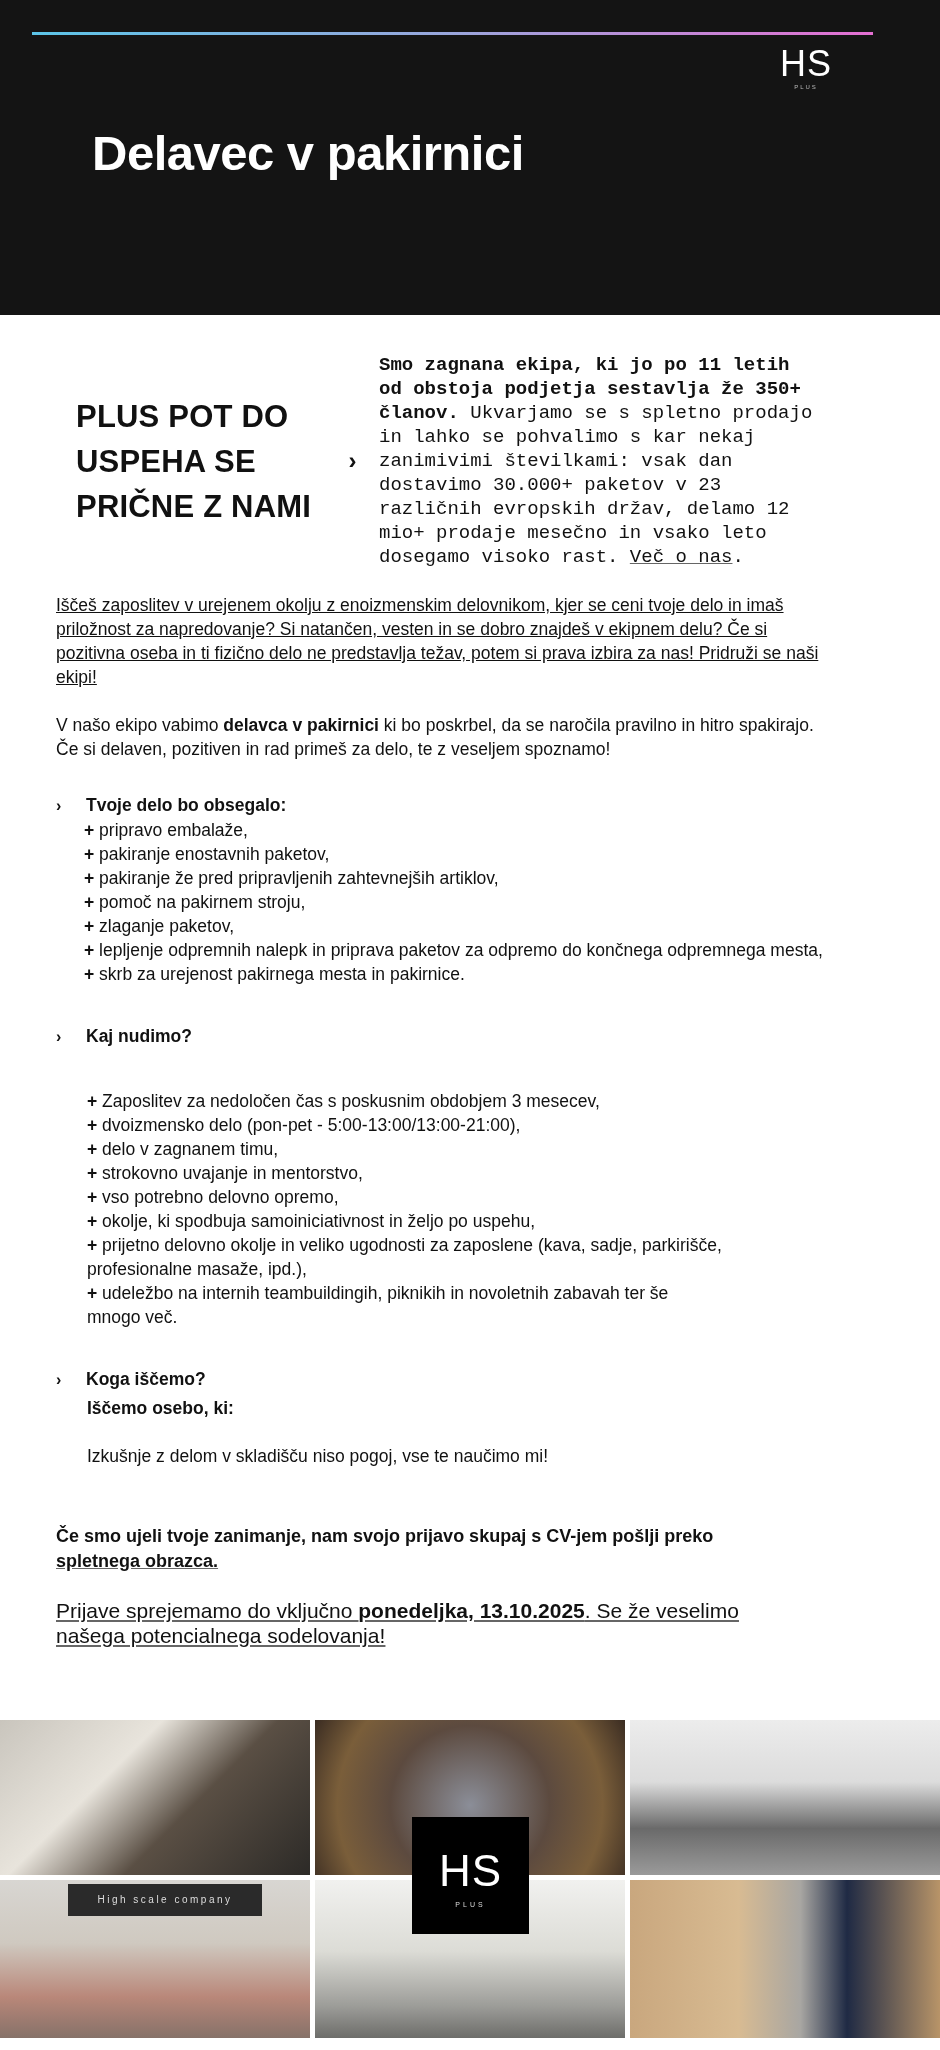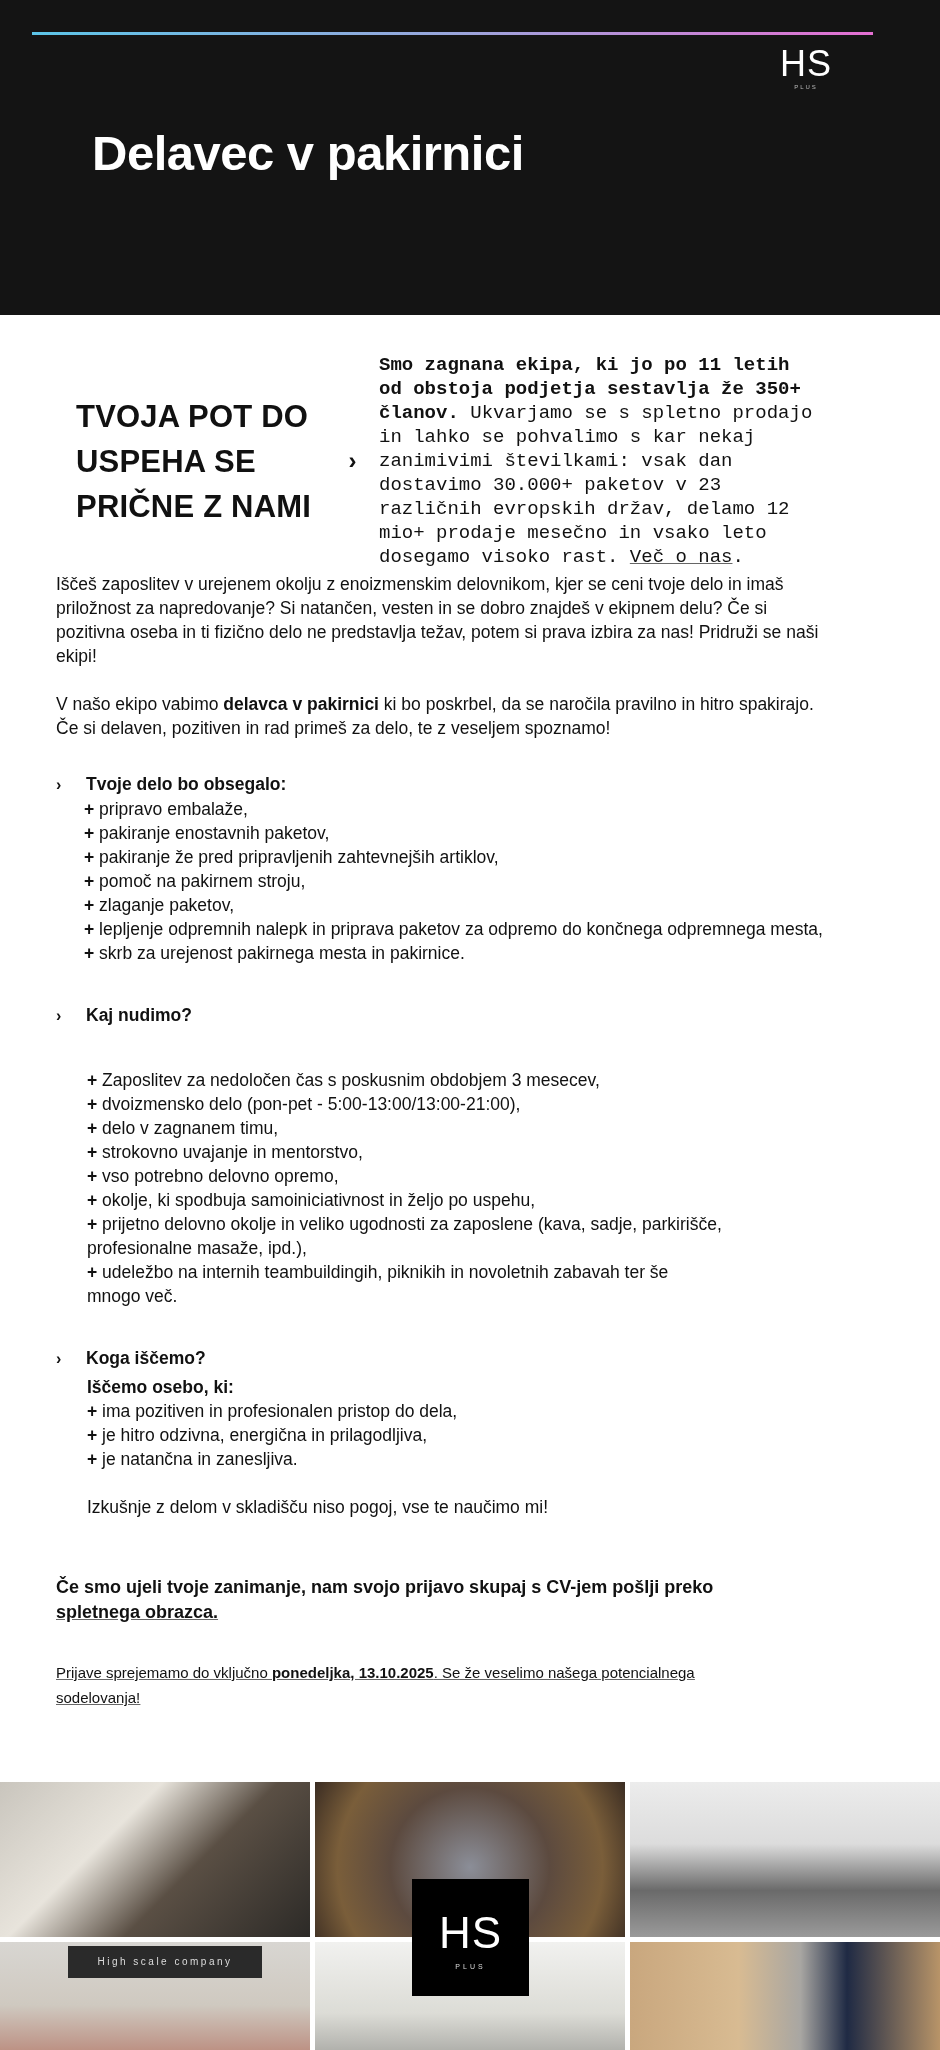--- a/index.html
+++ b/index.html
@@ -15,37 +15,37 @@
   .hero-title { position: absolute; left: 92px; top: 125px; color: #fff; font-size: 49px; font-weight: 700; letter-spacing: -0.5px; }
 
   .content { padding: 0 56px; }
   .intro { display: flex; align-items: center; margin-top: 38px; }
   .intro-left { width: 270px; padding-left: 20px; font-size: 31px; font-weight: 700; line-height: 45px; letter-spacing: 0.2px; }
   .intro-arrow { width: 53px; font-size: 24px; font-weight: 700; text-align: center; }
   .intro-right { flex: 1; font-size: 19px; line-height: 24px; padding-right: 70px; font-family: Liberation Mono, monospace; }
   a.lnk { color: #111; text-decoration: underline; text-decoration-color: #666; }
 
   p.body { font-size: 17.5px; line-height: 24px; }
-  .p1 { margin-top: 3px; padding-right: 60px; }
+  .p1 { margin-top: 24px; padding-right: 60px; text-decoration: underline; }
   .p2 { margin-top: 24px; padding-right: 60px; }
 
   .section { margin-top: 40px; }
   .sec-head { display: flex; align-items: center; font-size: 17.5px; font-weight: 700; }
   .sec-head .chev { width: 30px; font-size: 16px; font-weight: 700; }
   .sec-list { padding-left: 28px; font-size: 17.5px; line-height: 24px; }
   .sec-list .plus { font-weight: 700; }
   .s1 { margin-top: 34px; }
   .s1 .sec-list { margin-top: 2px; padding-right: 20px; }
   .s2 .sec-list { margin-top: 42px; padding-left: 31px; padding-right: 160px; }
   .s3 .sec-list { margin-top: 6px; padding-left: 31px; }
   .s3 .sub { font-weight: 700; }
   .s3 .note { margin-top: 24px; }
 
   .cta { margin-top: 56px; font-size: 18px; line-height: 25px; font-weight: 700; padding-right: 110px; }
-  .deadline { margin-top: 35px; font-size: 15px; line-height: 25px; padding-right: 110px; }
+  .deadline { margin-top: 24px; font-size: 21px; line-height: 25px; padding-right: 110px; }
   .deadline span { text-decoration: underline; text-decoration-color: #666; }
 
   .gallery { position: relative; margin-top: 72px; width: 940px; height: 318px; }
   .tile { position: absolute; overflow: hidden; }
   .t1 { left: 0; top: 0; width: 310px; height: 155px; background: linear-gradient(135deg,#c9c5bd 0%,#e8e4dc 35%,#5a4f44 60%,#2c2a27 100%); }
   .t2 { left: 315px; top: 0; width: 310px; height: 155px; background: radial-gradient(circle at 50% 55%,#8b8e98 0%,#5c4a3f 45%,#7a5e3a 75%,#3a2c22 100%); }
   .t3 { left: 630px; top: 0; width: 310px; height: 155px; background: linear-gradient(180deg,#ececec 0%,#dcdcdc 40%,#6a6a6a 70%,#9a9a9a 100%); }
   .t4 { left: 0; top: 160px; width: 310px; height: 180px; background: linear-gradient(180deg,#d8d6d2 0%,#cfc9c0 35%,#b98779 65%,#6b6660 100%); }
   .t5 { left: 315px; top: 160px; width: 310px; height: 158px; background: linear-gradient(180deg,#f1f1ef 0%,#dcdcd6 45%,#9c9c98 80%,#6d6d6a 100%); }
   .t6 { left: 630px; top: 160px; width: 310px; height: 158px; background: linear-gradient(90deg,#c9a77e 0%,#d8bb92 35%,#a8a6a2 55%,#1f2a44 70%,#b89468 100%); }
@@ -61,21 +61,21 @@
   <div class="hero-line"></div>
   <div class="hero-logo">
     <div class="hs">HS</div>
     <div class="plus">PLUS</div>
   </div>
   <h1 class="hero-title">Delavec v pakirnici</h1>
 </header>
 
 <main class="content">
   <section class="intro">
-    <div class="intro-left">TVOJA POT DO USPEHA SE PRIČNE Z NAMI</div>
+    <div class="intro-left">PLUS POT DO USPEHA SE PRIČNE Z NAMI</div>
     <div class="intro-arrow">›</div>
     <div class="intro-right">
       <strong>Smo zagnana ekipa, ki jo po 11 letih od obstoja podjetja sestavlja že 350+ članov.</strong><span> Ukvarjamo se s spletno prodajo in lahko se pohvalimo s kar nekaj zanimivimi številkami: vsak dan dostavimo 30.000+ paketov v 23 različnih evropskih držav, delamo 12 mio+ prodaje mesečno in vsako leto dosegamo visoko rast. </span><a class="lnk" href="#">Več o nas</a><span>.</span>
     </div>
   </section>
 
   <p class="body p1">Iščeš zaposlitev v urejenem okolju z enoizmenskim delovnikom, kjer se ceni tvoje delo in imaš priložnost za napredovanje? Si natančen, vesten in se dobro znajdeš v ekipnem delu? Če si pozitivna oseba in ti fizično delo ne predstavlja težav, potem si prava izbira za nas! Pridruži se naši ekipi!</p>
   <p class="body p2">
     <span>V našo ekipo vabimo </span><strong>delavca v pakirnici</strong><span> ki bo poskrbel, da se naročila pravilno in hitro spakirajo. Če si delaven, pozitiven in rad primeš za delo, te z veseljem spoznamo!</span>
   </p>
@@ -113,25 +113,20 @@
       </div>
   </section>
 
   <section class="section s3">
     <div class="sec-head">
       <span class="chev">›</span>
       <span>Koga iščemo?</span>
     </div>
     <div class="sec-list">
       <div class="sub">Iščemo osebo, ki:</div>
-      <div>
-          <div><span class="plus">+ </span><span>ima pozitiven in profesionalen pristop do dela,</span></div>
-          <div><span class="plus">+ </span><span>je hitro odzivna, energična in prilagodljiva,</span></div>
-          <div><span class="plus">+ </span><span>je natančna in zanesljiva.</span></div>
-        </div>
       <div class="note">Izkušnje z delom v skladišču niso pogoj, vse te naučimo mi!</div>
     </div>
   </section>
 
   <p class="cta">
     <span>Če smo ujeli tvoje zanimanje, nam svojo prijavo skupaj s CV-jem pošlji preko </span><a class="lnk" href="#">spletnega obrazca.</a>
   </p>
 
   <p class="deadline">
     <span><span>Prijave sprejemamo do vključno </span><strong>ponedeljka, 13.10.2025</strong><span>. Se že veselimo našega potencialnega sodelovanja!</span></span>

